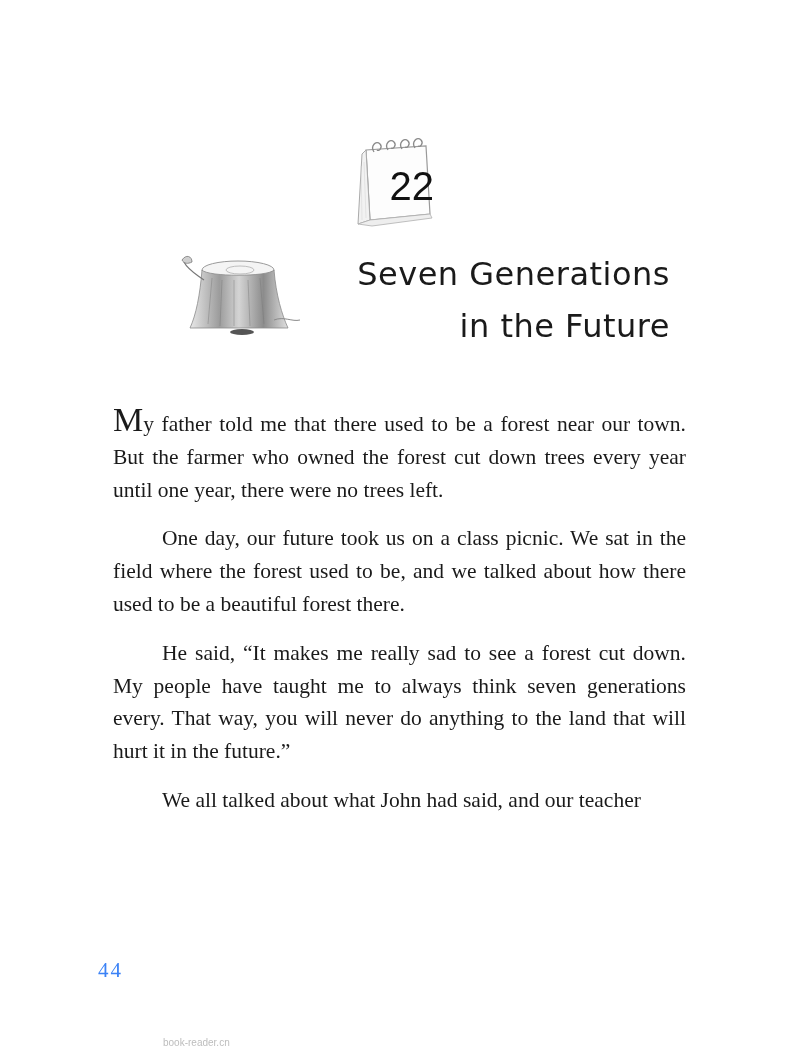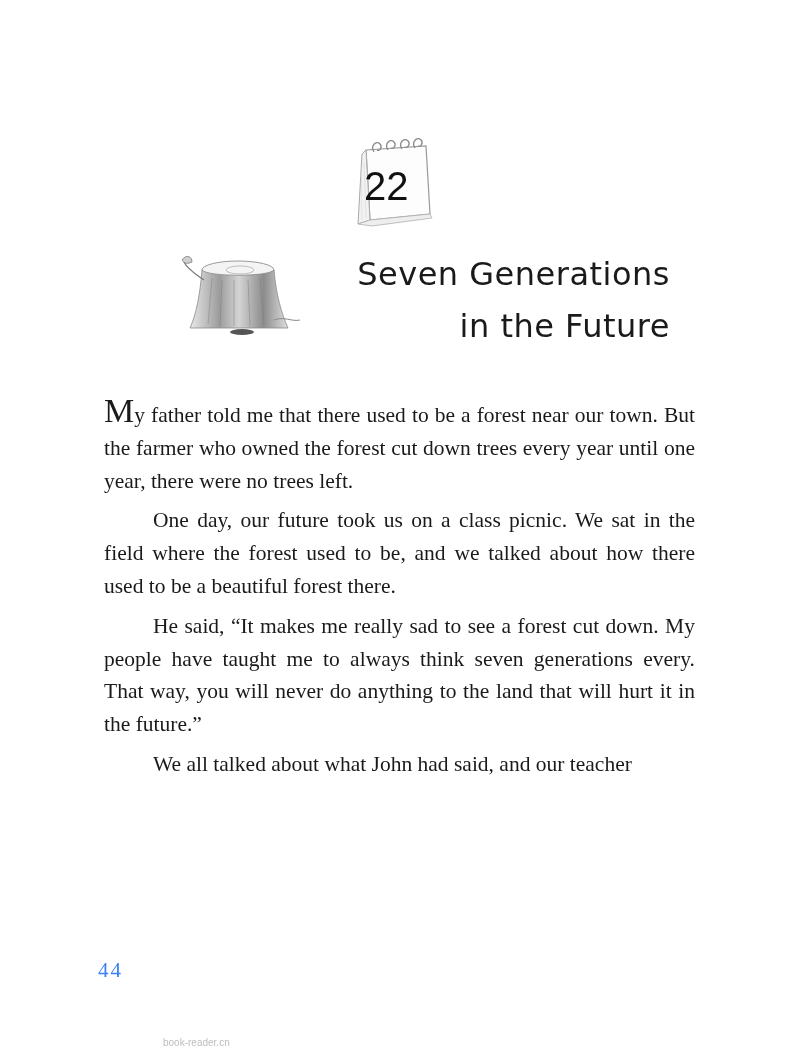--- a/index.html
+++ b/index.html
@@ -1,23 +1,23 @@
 <!DOCTYPE html>
 <html><head>
 <meta charset="utf-8">
 <style>
   html, body { margin: 0; padding: 0; background: #ffffff; }
   body { width: 800px; height: 1060px; position: relative; overflow: hidden; font-family: "Liberation Serif", serif; color: #1a1a1a; }
   .cal { position: absolute; left: 352px; top: 132px; width: 86px; height: 100px; }
   .cal svg { position: absolute; left: 0; top: 0; }
-  .cal-num { position: absolute; left: 364px; top: 164px; width: 70px; text-align: left; font-family: "Liberation Sans", sans-serif; font-size: 40px; color: #111; line-height: 44px; }
+  .cal-num { position: absolute; left: 364px; top: 164px; width: 70px; text-align: right; font-family: "Liberation Sans", sans-serif; font-size: 40px; color: #111; line-height: 44px; }
   .stump { position: absolute; left: 178px; top: 250px; width: 150px; height: 90px; }
   .title { position: absolute; left: 310px; top: 248px; width: 360px; text-align: right; font-family: "DejaVu Sans", sans-serif; font-size: 32px; line-height: 52px; color: #1a1a1a; font-weight: normal; letter-spacing: 0.5px; }
   .body { position: absolute; left: 97px; top: 392px; width: 605px; font-size: 21.5px; line-height: 32.8px; text-align: justify; color: #1a1a1a; }
-  .body p { margin: 7px; }
+  .body p { margin: 16px; }
   .body p.indent { text-indent: 49px; }
   .dropcap { font-size: 34px; line-height: 20px; }
   .pagenum { position: absolute; left: 98px; top: 958px; font-size: 21px; letter-spacing: 2px; color: #3b82f6; }
   .watermark { position: absolute; left: 163px; top: 1037px; font-family: "Liberation Sans", sans-serif; font-size: 10px; color: #bdbdbd; }
 </style>
 </head>
 <body>
 
 <div class="cal">
   <svg width="86" height="100" viewBox="0 0 86 100">

